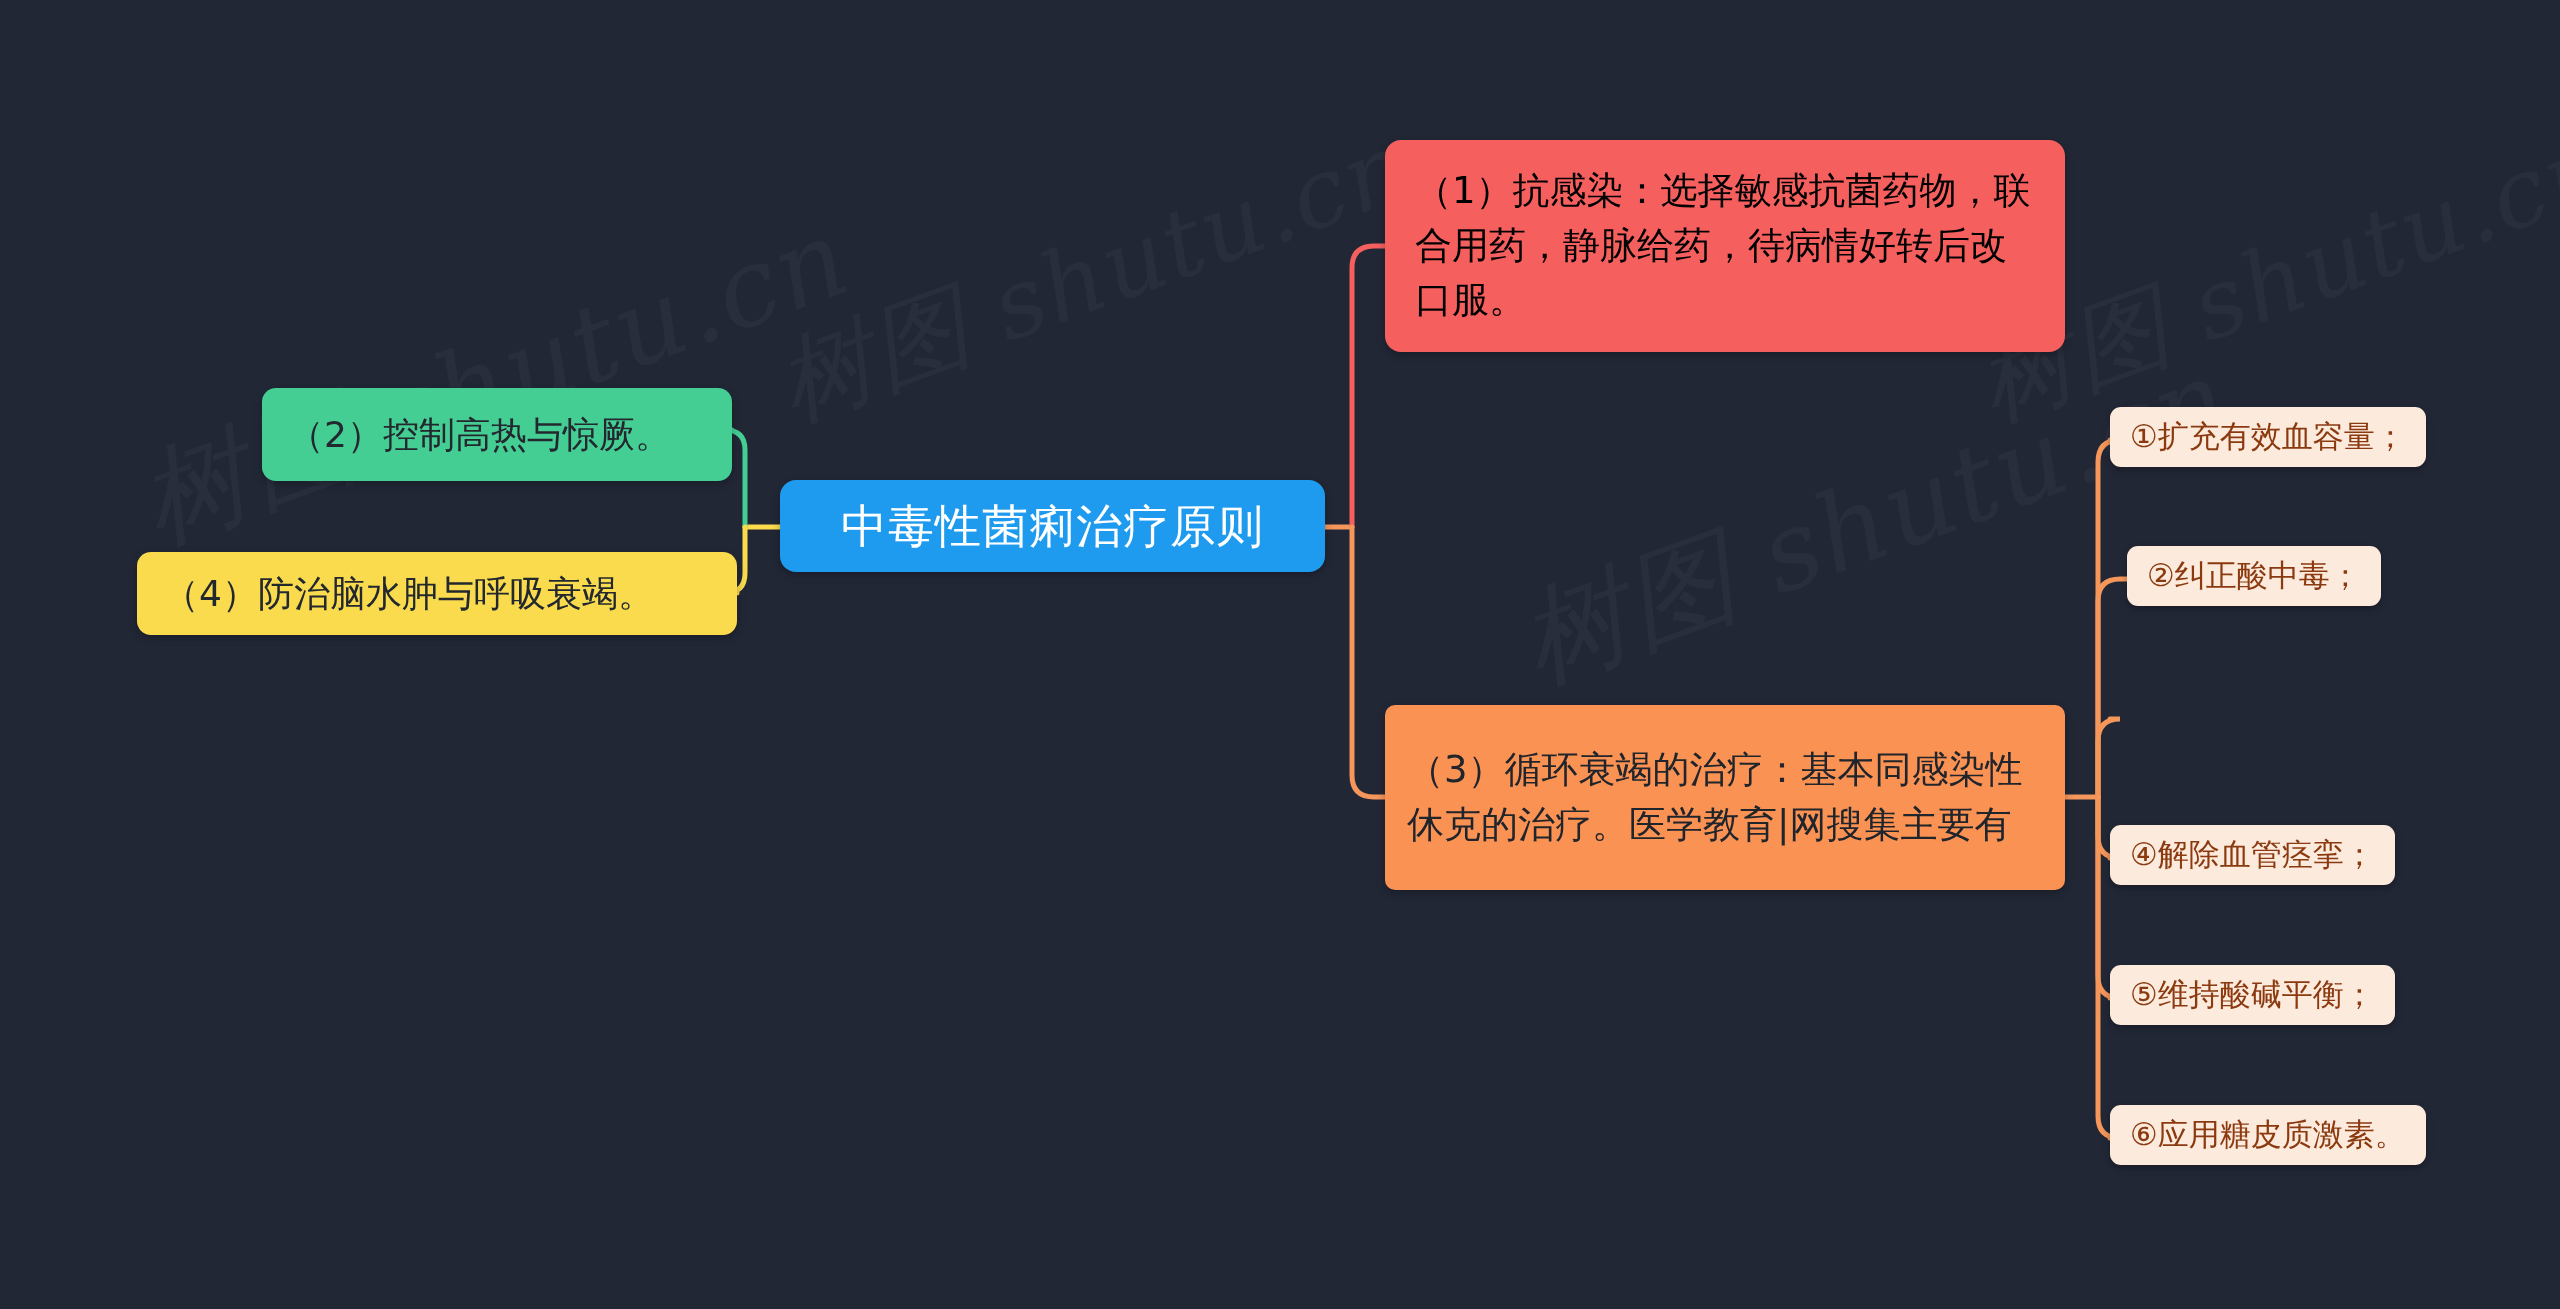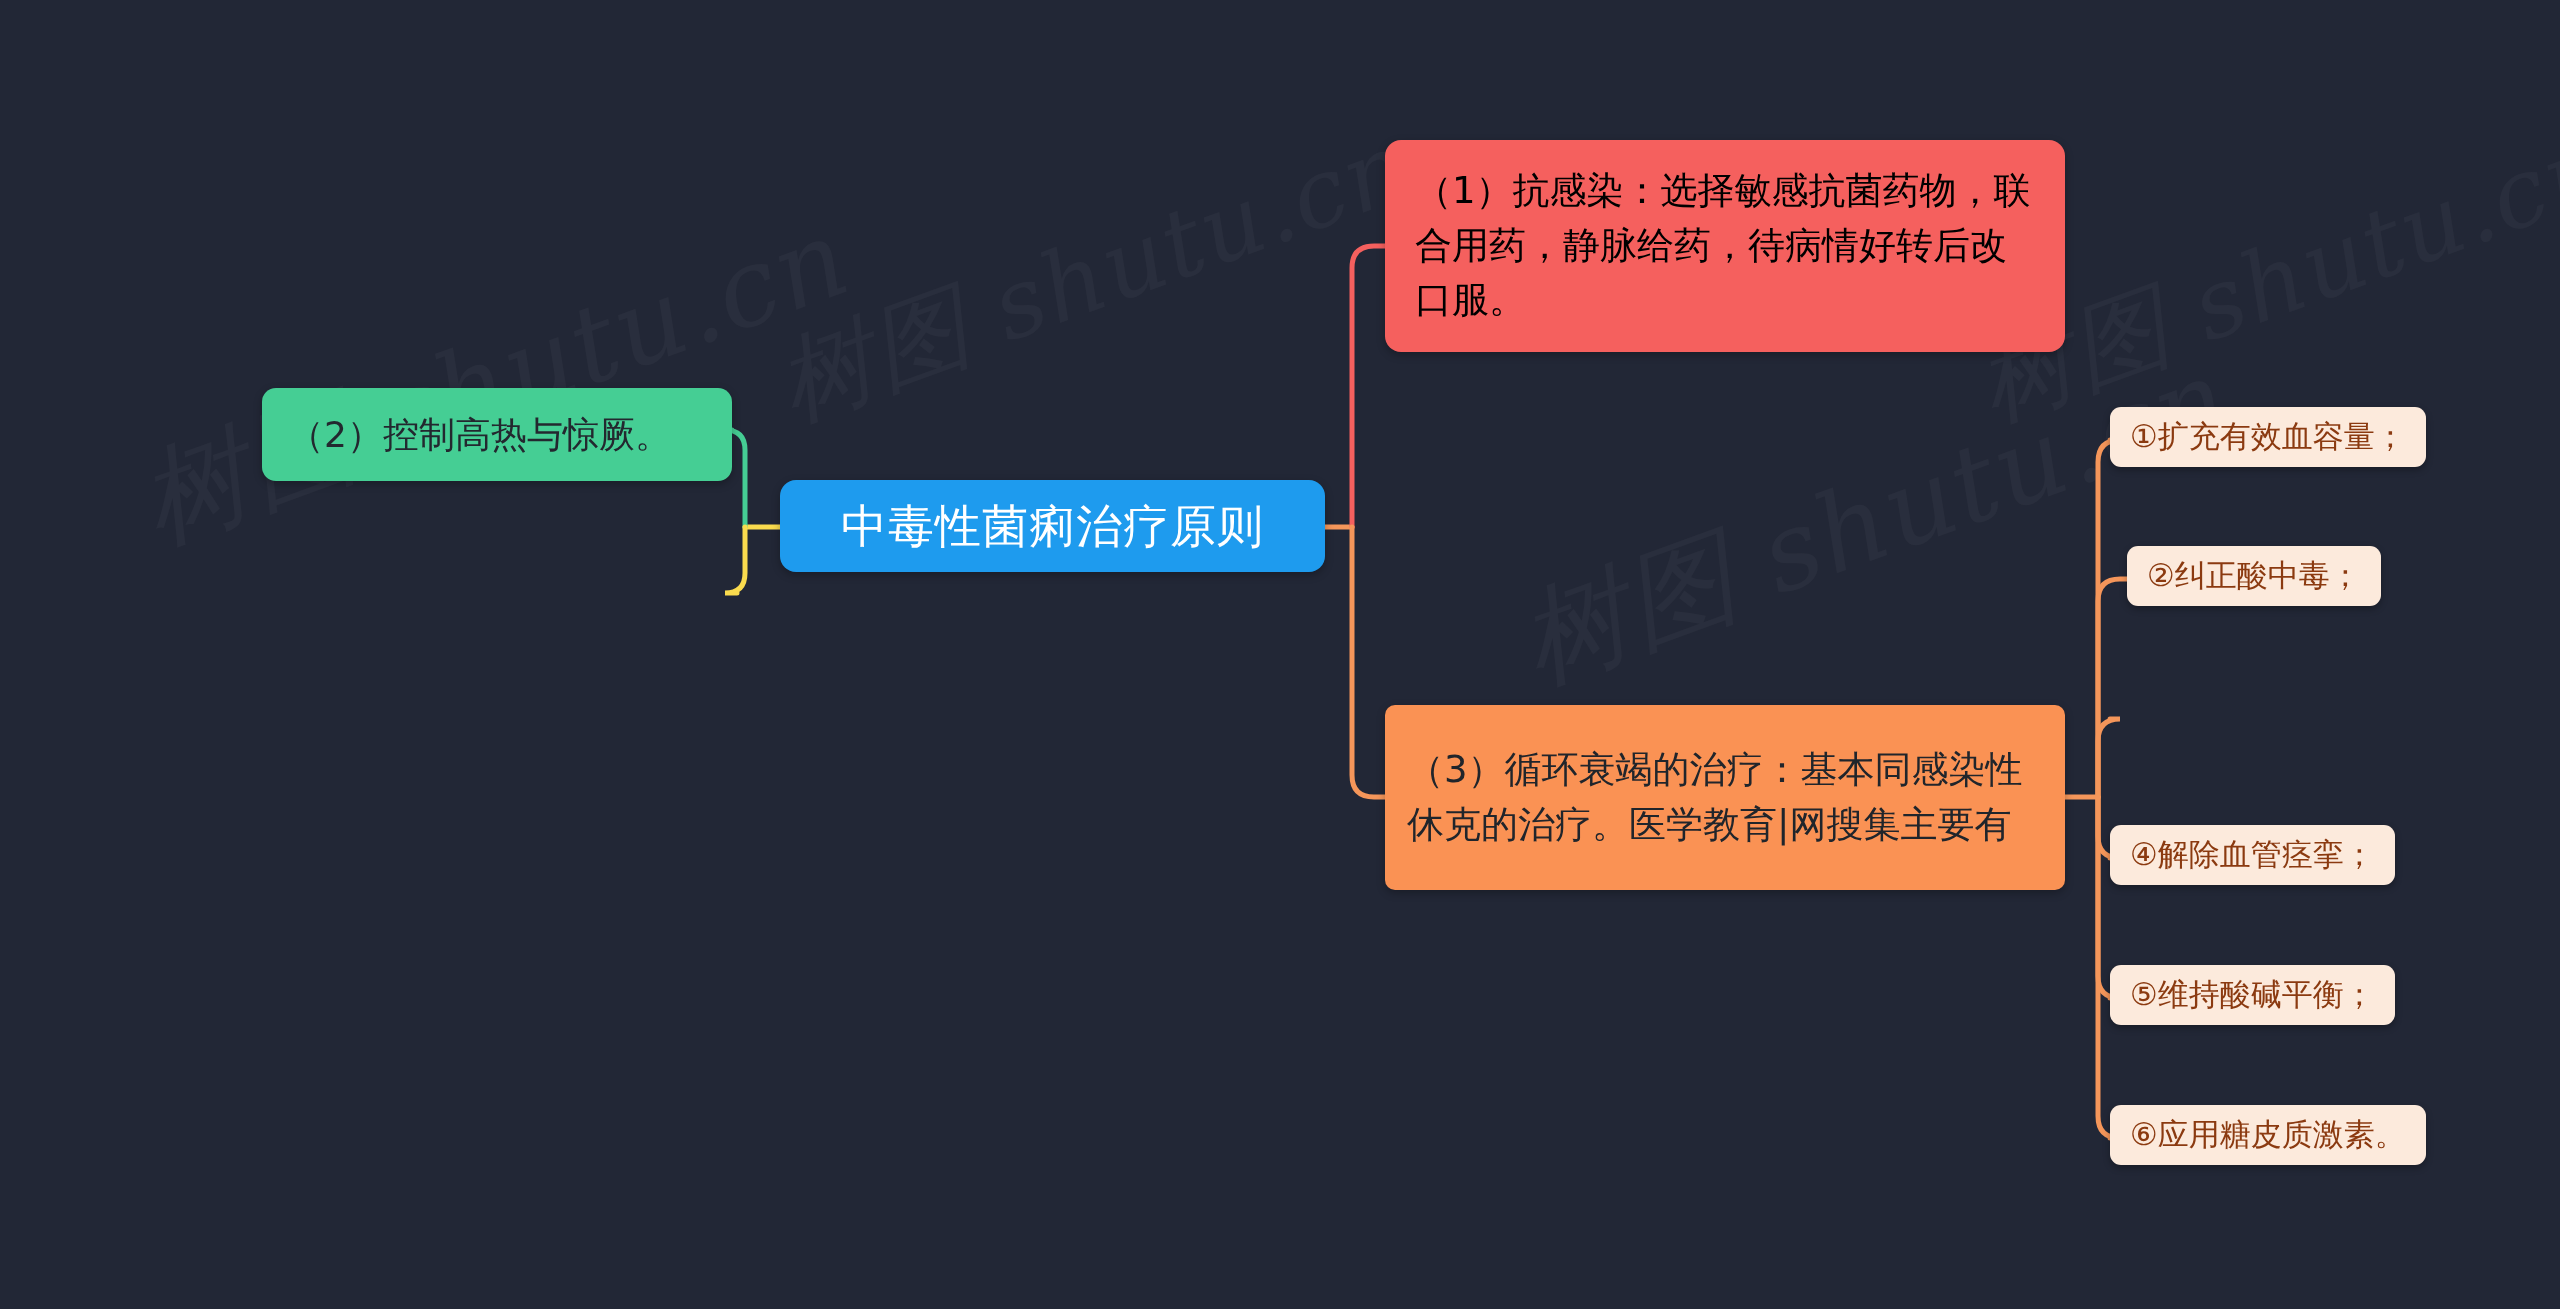--- a/index.html
+++ b/index.html
@@ -195,20 +195,23 @@
   </div>
 
   <div class="node node-green">
     <span class="node-text">（2）控制高热与惊厥。</span>
   </div>
 
   <div class="node node-orange">
     <span class="node-text">（3）循环衰竭的治疗：基本同感染性休克的治疗。医学教育|网搜集主要有</span>
   </div>
 
+  <div class="node node-yellow">
+    <span class="node-text">（4）防治脑水肿与呼吸衰竭。</span>
+  </div>
 
   <div class="node-leaf leaf-0">
     <span>①扩充有效血容量；</span>
   </div>
   <div class="node-leaf leaf-1">
     <span>②纠正酸中毒；</span>
   </div>
   <div class="node-leaf leaf-3">
     <span>④解除血管痉挛；</span>
   </div>

